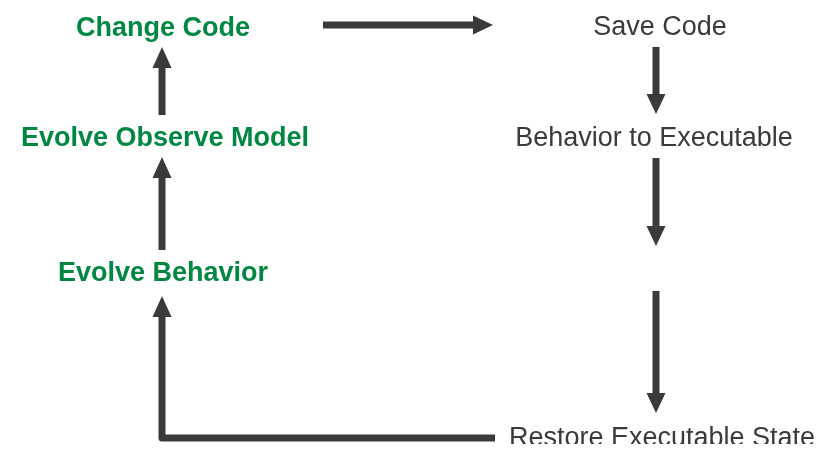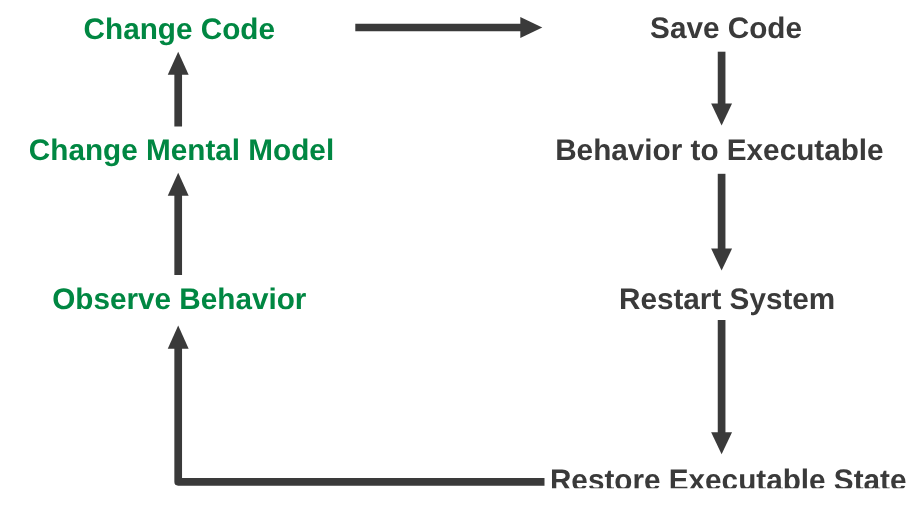--- a/index.html
+++ b/index.html
@@ -40,21 +40,21 @@
     white-space: nowrap;
     font-size: 27px;
     line-height: 1;
   }
   .label.green {
     color: var(--green);
     font-weight: bold;
   }
   .label.dark {
     color: var(--dark);
-    font-weight: bold;
+    font-weight: normal;
   }
 </style>
 </head>
 <body>
 
 <div class="stage">
 
   <svg class="arrows" viewBox="0 0 824 472" xmlns="http://www.w3.org/2000/svg">
 
     <g>
@@ -88,25 +88,24 @@
     </g>
 
     <g>
       <line x1="162" y1="115" x2="162" y2="65"></line>
       <polygon points="162,47 152.5,68 171.5,68"></polygon>
     </g>
   </svg>
 
   <div class="label green" style="left:163px; top:27px">Change Code</div>
 
-  <div class="label green" style="left:165px; top:137px">Change Mental Model</div>
+  <div class="label green" style="left:165px; top:137px">Evolve Observe Model</div>
 
-  <div class="label green" style="left:163px; top:272px">Observe Behavior</div>
+  <div class="label green" style="left:163px; top:272px">Evolve Behavior</div>
 
   <div class="label dark" style="left:660px; top:26px">Save Code</div>
 
   <div class="label dark" style="left:654px; top:137px">Behavior to Executable</div>
 
-  <div class="label dark" style="left:661px; top:272px">Restart System</div>
 
   <div class="label dark" style="left:662px; top:437px">Restore Executable State</div>
 
 </div>
 
 </body></html>

